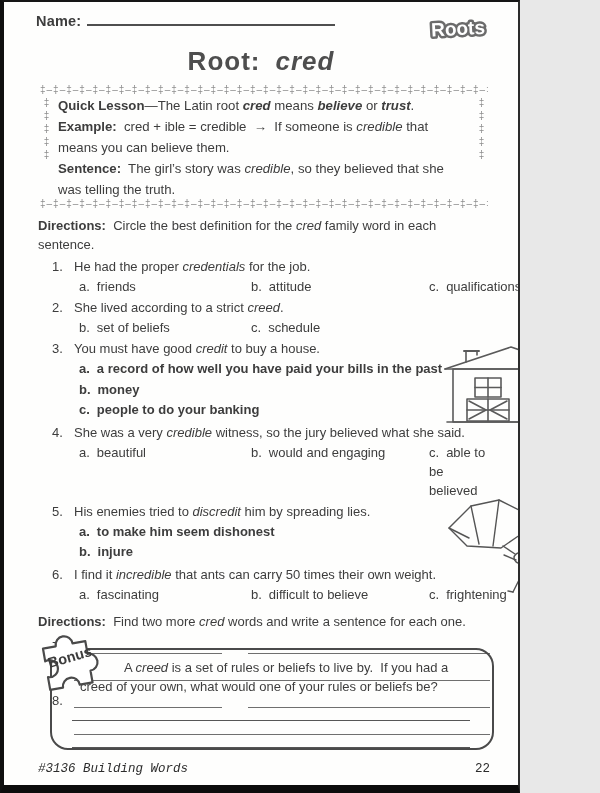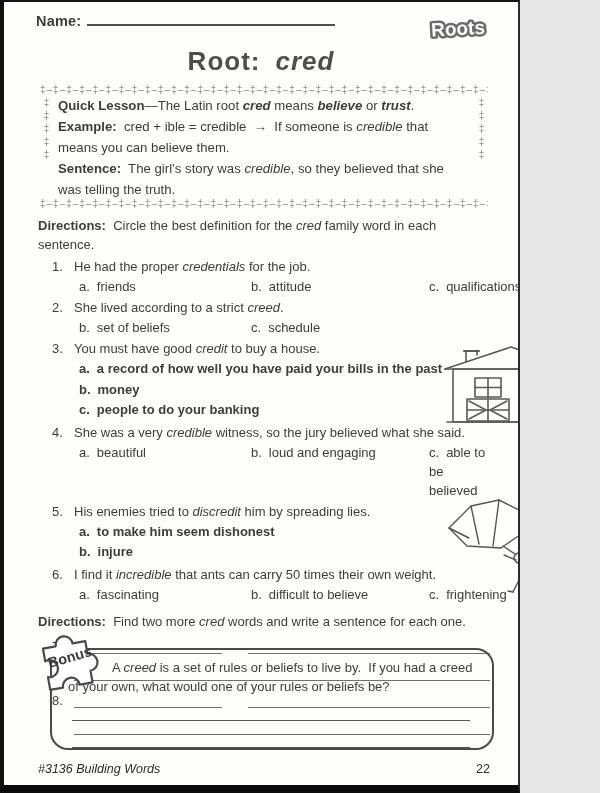--- a/index.html
+++ b/index.html
@@ -55,27 +55,27 @@
   .wrow2{margin-top:12px;}
   .wnum{flex:0 0 22px;line-height:15px;}
   .wl1{flex:0 0 148px;border-bottom:1.5px solid #6f6f6f;height:14px;margin-right:26px;}
   .wl2{flex:1;border-bottom:1.5px solid #6f6f6f;height:14px;}
   .wfull{margin:12px 0 0 22px;border-bottom:1.5px solid #6f6f6f;height:14px;}
 
   
   .bonus{position:absolute;left:46px;right:24px;top:646px;height:102px;box-sizing:border-box;
          border:2px solid #4a4a4a;border-radius:18px;padding:8px 18px 8px 16px;}
   .puzzle{position:absolute;left:-26px;top:-28px;}
-  .bonus-text{line-height:19px;text-indent:44px;white-space:pre-wrap;}
+  .bonus-text{line-height:19px;text-indent:44px;white-space:pre-wrap;margin-left:12px;}
   .bline{border-bottom:1.5px solid #565656;height:13px;margin:0 4px;}
   .bline1{margin-top:11px;} .bline2{margin-top:13px;}
 
   
   .footer{position:absolute;left:34px;right:28px;bottom:9px;display:flex;justify-content:space-between;
-          font-family:Liberation Sans, sans-serif;font-style:italic;font-size:12.5px;color:#2c2c2c;gap:27px;}
+          font-family:Liberation Mono, monospace;font-style:italic;font-size:12.5px;color:#2c2c2c;gap:27px;}
   .footer .pageno{font-style:normal;}
 
   svg{display:block;}
 </style>
 </head>
 <body>
 
 <div class="page">
 
   <div class="header">
@@ -166,21 +166,21 @@
       </svg>
     </div>
 
     <div class="q">
       <div class="q-text">
         <span class="q-num">4.</span>
         <span class="q-body"><span>She was a very </span><span class="i">credible</span><span> witness, so the jury believed what she said.</span></span>
       </div>
       <div class="opt-row">
         <span class="opt"><span class="opt-letter">a.</span><span>beautiful</span></span>
-        <span class="opt"><span class="opt-letter">b.</span><span>loud and engaging</span></span>
+        <span class="opt"><span class="opt-letter">b.</span><span>would and engaging</span></span>
         <span class="opt"><span class="opt-letter">c.</span><span>able to be believed</span></span>
       </div>
     </div>
 
     <div class="q">
       <div class="q-text">
         <span class="q-num">5.</span>
         <span class="q-body"><span>His enemies tried to </span><span class="i">discredit</span><span> him by spreading lies.</span></span>
       </div>
       <div class="opt-stack">

